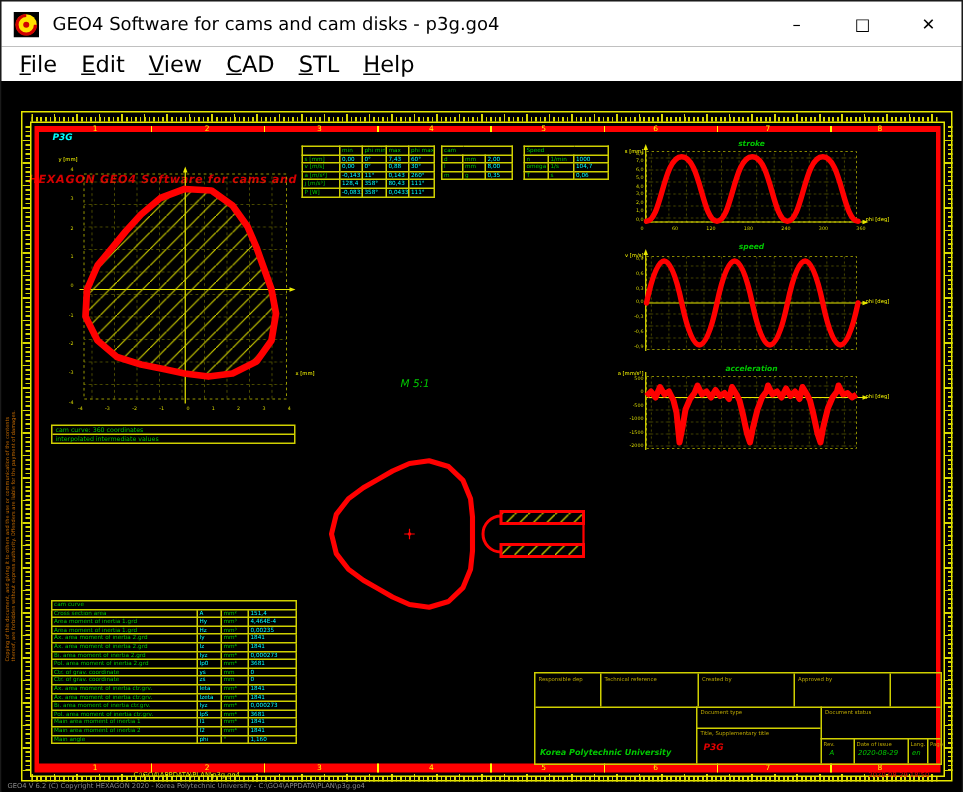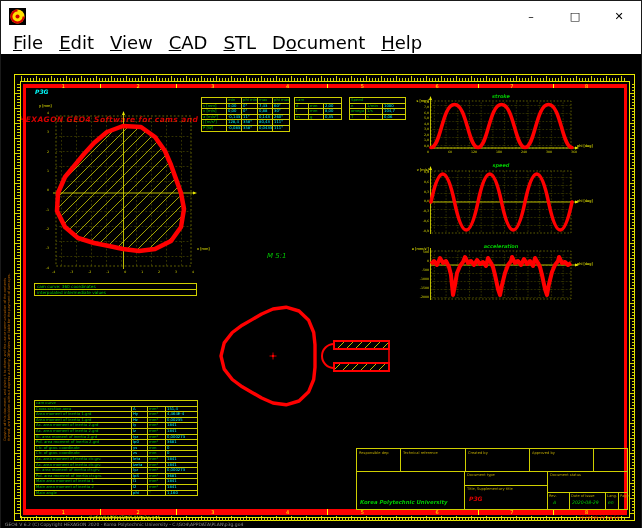--- a/index.html
+++ b/index.html
@@ -6,21 +6,21 @@
   html,body{width:642px;height:528px;background:#000;font-family:"DejaVu Sans",sans-serif;overflow:hidden}
   #win{position:absolute;inset:0;width:642px;height:528px;border:1px solid #1a1a1a;background:#000}
   .abs{position:absolute}
   
   #titlebar{left:0;top:0;width:640px;height:30px;background:#fff;display:flex;align-items:center}
   #appicon{margin-left:8px;width:17px;height:17px}
   #wtitle{margin-left:9px;font-size:12px;color:#000;white-space:nowrap}
   .winbtn{width:44px;height:30px;display:flex;align-items:center;justify-content:center;font-size:11px;color:#000}
   #btns{margin-left:auto;display:flex}
   #menubar{left:0;top:30px;width:640px;height:23px;background:#fff;display:flex;align-items:center;padding-left:4px}
-  .mitem{font-size:18px;color:#000;padding:2px 8px;white-space:nowrap}
+  .mitem{font-size:15px;color:#000;padding:2px 8px;white-space:nowrap}
   .mitem u{text-decoration:underline}
   
   .yel{color:#ffff00}.grn{color:#00c800}.cyn{color:#00ffff}.redt{color:#e00000}
   #banner{left:18px;top:61px;font-size:7.5px;font-weight:bold;font-style:italic;color:#d40000;white-space:nowrap;letter-spacing:.4px}
   .yline{border:1px solid #e8e800}
   #redframe{left:22px;top:83px;width:604px;height:431px;border:solid #f00;border-width:4px 3px 6px 3px}
   .tickh{background-image:repeating-linear-gradient(90deg,#d8d800 0 1px,transparent 1px 15px),repeating-linear-gradient(90deg,#d8d800 0 1px,transparent 1px 3px);background-size:100% 100%,100% 3px;background-position:0 0,0 100%;background-repeat:no-repeat}
   .tickv{background-image:repeating-linear-gradient(0deg,#d8d800 0 1px,transparent 1px 15px),repeating-linear-gradient(0deg,#d8d800 0 1px,transparent 1px 3px);background-size:100% 100%,3px 100%;background-position:0 0,100% 0;background-repeat:no-repeat}
   .numband{display:flex;justify-content:space-around;align-items:center;color:#ffff00;font-size:5px;line-height:5px;background:repeating-linear-gradient(90deg,transparent 0 74.5px,#ffff00 74.5px 75.5px)}
   
@@ -45,34 +45,34 @@
 
 <div id="win">
 
   <div class="abs" id="titlebar">
     <svg id="appicon" viewBox="0 0 16 16">
       <rect width="16" height="16" fill="#000"></rect>
       <circle cx="8" cy="8" r="6.6" fill="#ffe000"></circle>
       <path d="M8 2.2 A5.8 5.8 0 1 0 13.8 8" fill="none" stroke="#d00000" stroke-width="2"></path>
       <circle cx="8" cy="8" r="1.9" fill="#d00000"></circle>
     </svg>
+    <span id="wtitle">GEO4  Software for cams and cam disks  -  p3g.go4</span>
     <div id="btns">
       <div class="winbtn">–</div>
       <div class="winbtn">□</div>
       <div class="winbtn">✕</div>
     </div>
   </div>
 
   <div class="abs" id="menubar">
     <div class="mitem"><span></span><u>F</u><span>ile</span></div>
     <div class="mitem"><span></span><u>E</u><span>dit</span></div>
     <div class="mitem"><span></span><u>V</u><span>iew</span></div>
     <div class="mitem"><span></span><u>C</u><span>AD</span></div>
     <div class="mitem"><span></span><u>S</u><span>TL</span></div>
-    <div class="mitem"><span>D</span><u>o</u><span>cument</span></div>
     <div class="mitem"><span></span><u>H</u><span>elp</span></div>
   </div>
 
   <div class="abs" style="left:0;top:53px;width:640px;height:474px;background:#000">
 
     <div class="abs" id="banner" style="position:absolute">HEXAGON   GEO4   Software for cams and cam disks   V6.2</div>
 
     <div class="abs yline" style="left:13px;top:20px;width:621px;height:447px"></div>
     <div class="abs tickh" style="left:20px;top:22px;width:604px;height:5px"></div>
     <div class="abs tickh" style="left:20px;top:462px;width:604px;height:5px"></div>

